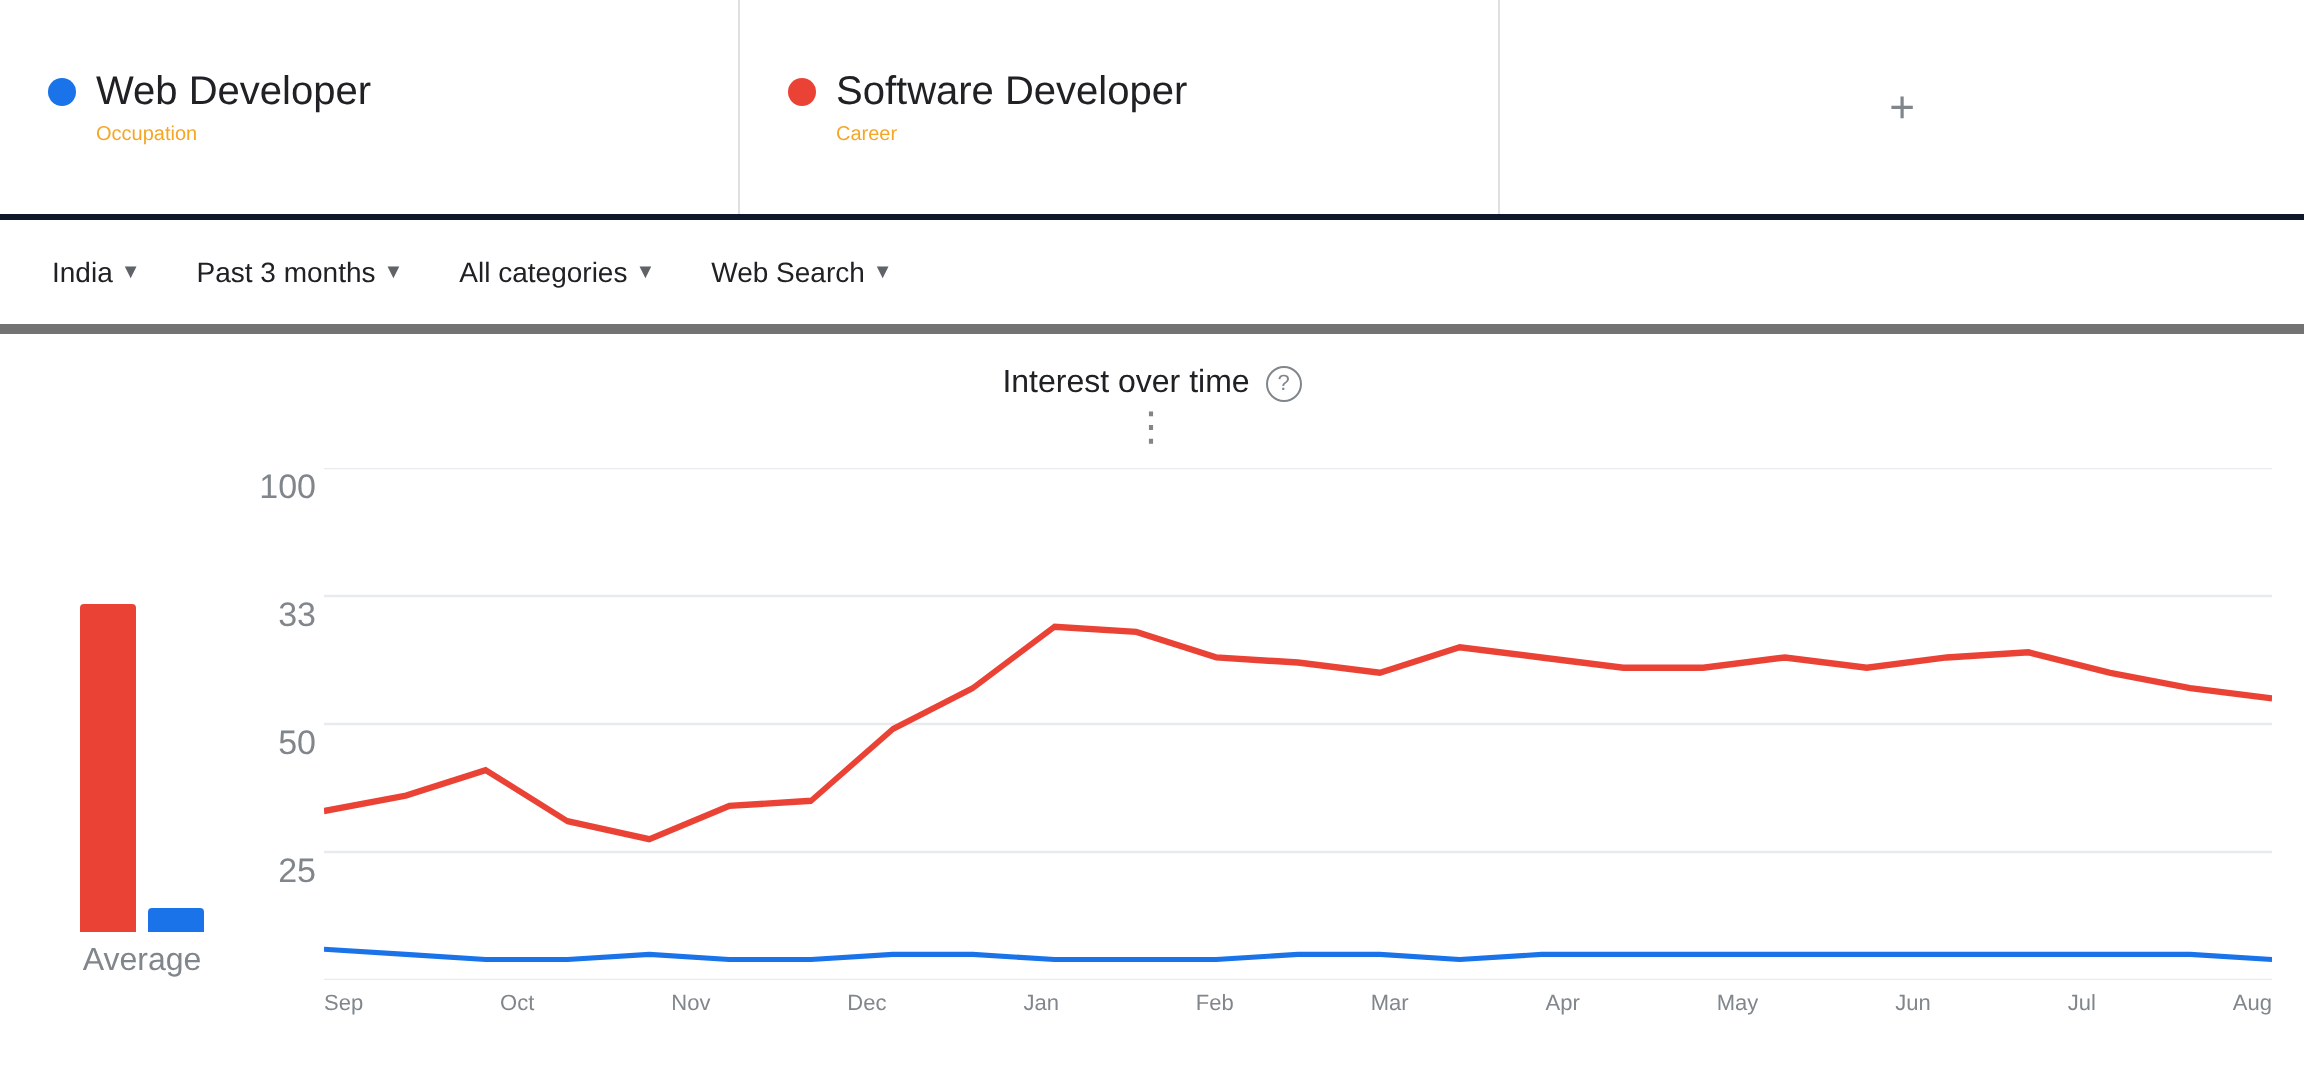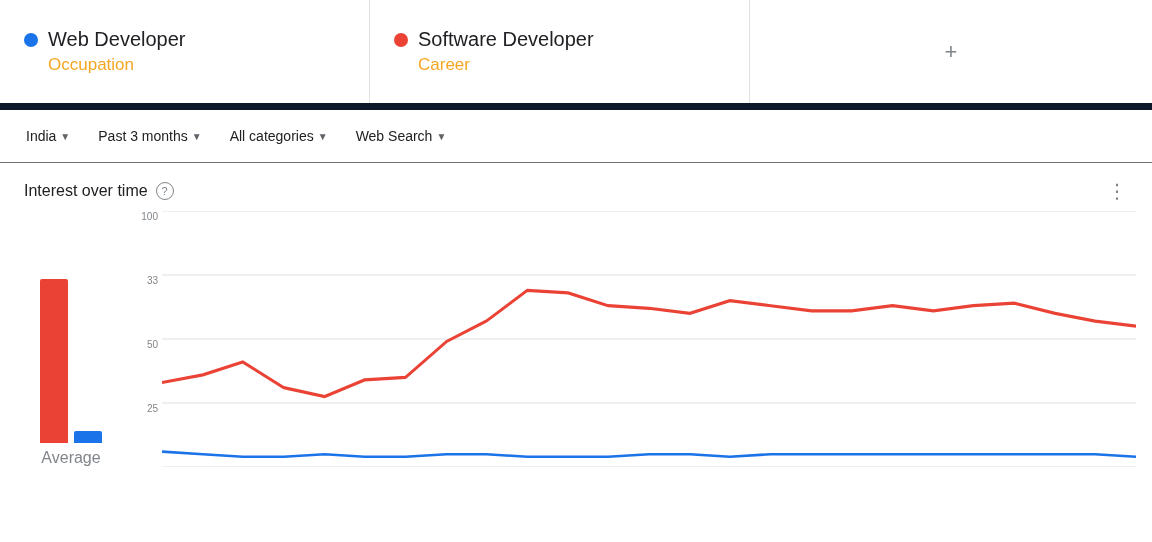--- a/index.html
+++ b/index.html
@@ -1,21 +1,21 @@
 <!DOCTYPE html>
 <html><head>
   <meta charset="utf-8">
   <style>
     * { box-sizing: border-box; margin: 0; padding: 0; }
     body { font-family: 'Arial', sans-serif; background: #fff; color: #333; }
 
     .header {
       display: flex;
       align-items: stretch;
-      border-bottom: 7px solid #0f172a;
+      border-bottom: 3px solid #0f172a;
       height: 110px;
     }
     .term-card {
       display: flex;
       flex-direction: column;
       justify-content: center;
       padding: 16px 24px;
       border-right: 1px solid #e0e0e0;
       flex: 0 0 370px;
     }
@@ -32,21 +32,21 @@
     }
     .dot {
       width: 14px;
       height: 14px;
       border-radius: 50%;
       flex-shrink: 0;
     }
     .dot-blue { background: #1a73e8; }
     .dot-red { background: #ea4335; }
     .term-sub {
-      font-size: 17px;
+      font-size: 10px;
       color: #f5a623;
       margin-top: 4px;
       margin-left: 24px;
     }
     .add-comparison {
       display: flex;
       align-items: center;
       justify-content: center;
       gap: 8px;
       flex: 1;
@@ -54,21 +54,21 @@
       font-size: 18px;
       color: #80868b;
     }
     .add-icon { font-size: 22px; color: #80868b; }
 
     .filters {
       display: flex;
       align-items: center;
       gap: 8px;
       padding: 12px 16px;
-      border-bottom: 1px solid #737373;
+      border-bottom: 5px solid #737373;
       background: #fff;
     }
     .filter-btn {
       display: flex;
       align-items: center;
       gap: 4px;
       padding: 6px 10px;
       border: none;
       background: none;
       cursor: pointer;
@@ -79,20 +79,21 @@
     .chevron { font-size: 10px; color: #5f6368; }
 
     .chart-section {
       padding: 16px 0;
     }
     .chart-header {
       display: flex;
       align-items: center;
       justify-content: space-between;
       padding: 0 24px 8px 24px;
+      flex-direction: column;
     }
     .chart-title {
       display: flex;
       align-items: center;
       gap: 8px;
       font-size: 16px;
       color: #202124;
     }
     .help-icon {
       width: 18px;
@@ -161,21 +162,21 @@
       top: 0;
       bottom: 24px;
       width: 36px;
       display: flex;
       flex-direction: column;
       justify-content: space-between;
       align-items: flex-end;
       padding-right: 4px;
     }
     .y-label {
-      font-size: 10px;
+      font-size: 17px;
       color: #80868b;
       text-align: center;
     }
     .chart-canvas-area {
       position: absolute;
       left: 36px;
       right: 0;
       top: 0;
       bottom: 24px;
     }
@@ -283,15 +284,29 @@
           <line class="grid-line" x1="0" y1="100" x2="1000" y2="100"></line>
           <line class="grid-line" x1="0" y1="150" x2="1000" y2="150"></line>
           <line class="grid-line" x1="0" y1="200" x2="1000" y2="200"></line>
 
           <polyline fill="none" stroke="#ea4335" stroke-width="2.5" points="0,134 42,128 83,118 125,138 167,145 208,132 250,130 292,102 333,86 375,62 417,64 458,74 500,76 542,80 583,70 625,74 667,78 708,78 750,74 792,78 833,74 875,72 917,80 958,86 1000,90"></polyline>
 
           <polyline fill="none" stroke="#1a73e8" stroke-width="2" points="0,188 42,190 83,192 125,192 167,190 208,192 250,192 292,190 333,190 375,192 417,192 458,192 500,190 542,190 583,192 625,190 667,190 708,190 750,190 792,190 833,190 875,190 917,190 958,190 1000,192"></polyline>
         </svg>
       </div>
 
+      <div class="x-labels">
+        <span class="x-label">Sep</span>
+        <span class="x-label">Oct</span>
+        <span class="x-label">Nov</span>
+        <span class="x-label">Dec</span>
+        <span class="x-label">Jan</span>
+        <span class="x-label">Feb</span>
+        <span class="x-label">Mar</span>
+        <span class="x-label">Apr</span>
+        <span class="x-label">May</span>
+        <span class="x-label">Jun</span>
+        <span class="x-label">Jul</span>
+        <span class="x-label">Aug</span>
+      </div>
     </div>
   </div>
 </div>
 
 </body></html>

